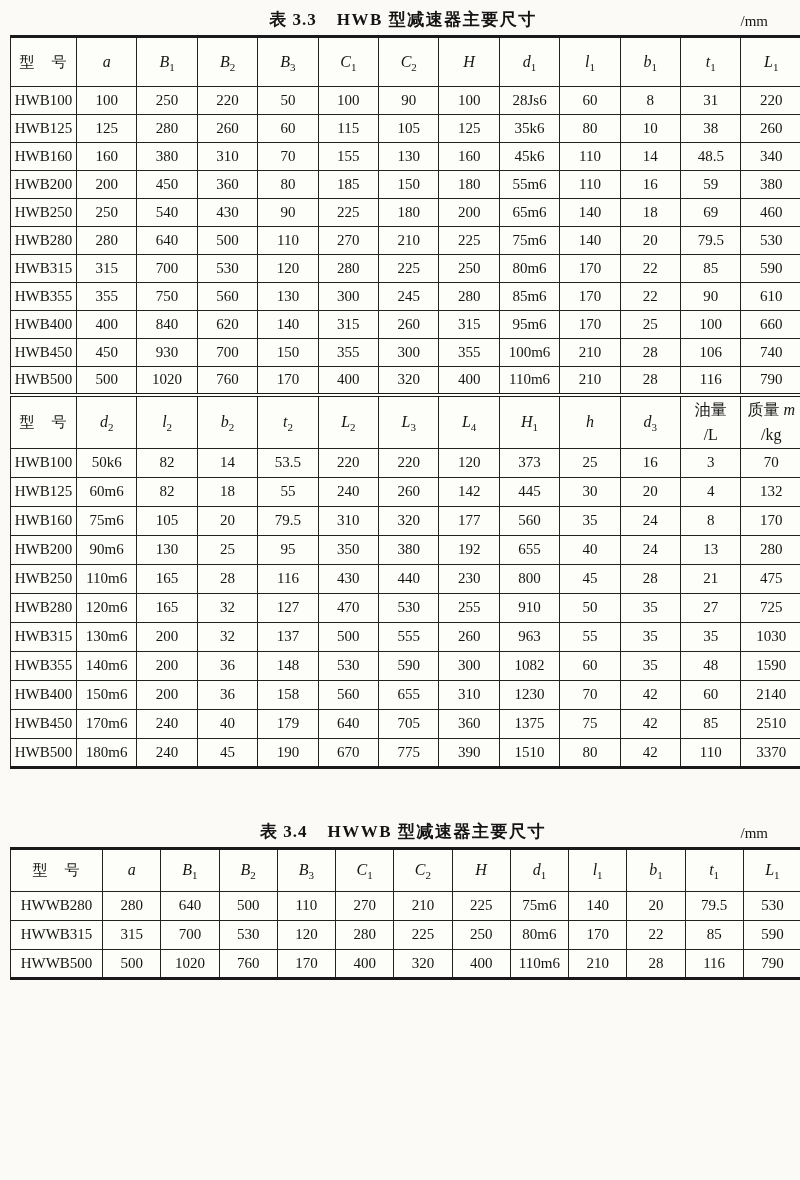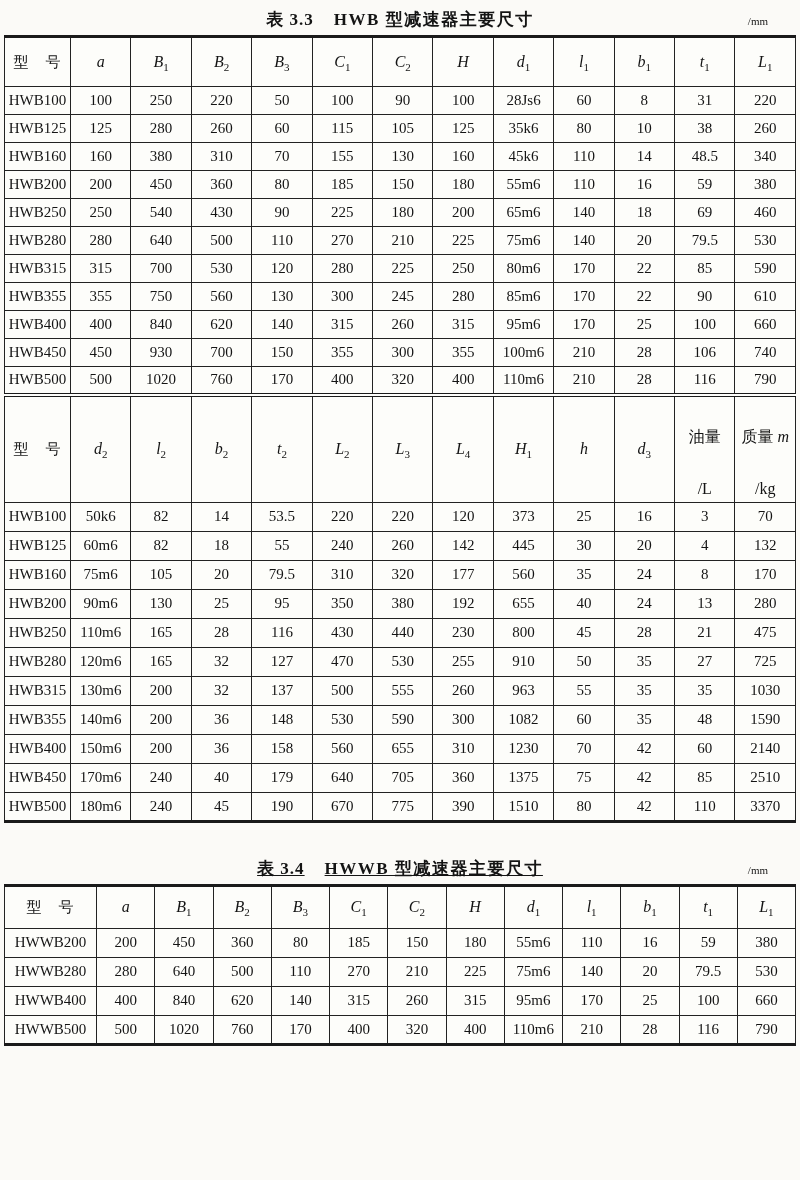--- a/index.html
+++ b/index.html
@@ -4,38 +4,38 @@
 <style>
   * { box-sizing: border-box; }
   html, body { margin: 0; padding: 0; }
   body {
     width: 800px; height: 1180px;
     background: #fbfaf7;
     color: #141414;
     font-family: "Liberation Serif", "DejaVu Serif", serif;
     overflow: hidden;
   }
-  .page { padding: 8px 4px 0 4px; }
+  .page { padding: 8px 4px 0 10px; }
 
   .caption {
     position: relative;
     text-align: center;
     font-size: 17px;
     font-weight: bold;
     line-height: 24px;
     height: 24px;
     margin-bottom: 3px;
   }
   .caption .cap-label { margin-right: 20px; letter-spacing: 1px; }
   .caption .cap-title { letter-spacing: 1.5px; }
   .caption .unit {
     position: absolute; right: 28px; top: 1px;
-    font-weight: normal; font-size: 11px; letter-spacing: 0;
+    font-weight: normal; font-size: 15px; letter-spacing: 0;
   }
-  .caption2 { margin-top: 34px; text-decoration: underline; }
+  .caption2 { margin-top: 51px; }
 
   table.dim {
     border-collapse: collapse;
     table-layout: fixed;
     width: 792px;
     background: #fdfdfa;
     border-top: 3px solid #1a1a1a;
     border-bottom: 3px solid #1a1a1a;
     border-radius: 14px;
   }
@@ -54,21 +54,21 @@
   sub { font-size: 11px; line-height: 0; }
 
   .t33 thead.h1 th { height: 50px; }
   .t33 tbody.b1 td { height: 28px; }
   .t33 thead.h2 th { height: 53px; border-top: 4px double #1a1a1a; }
   .t33 tbody.b2 td { height: 29px; }
   .t34 thead th { height: 43px; }
   .t34 tbody td { height: 29px; }
 
   th.two-line { font-size: 14px; }
-  th.two-line div { line-height: 1.6; margin-top: 27px; }
+  th.two-line div { line-height: 1.6; }
 </style>
 </head>
 <body>
 
 <div class="page">
 
   <div class="caption">
     <span class="cap-label">表 3.3</span><span class="cap-title">HWB 型减速器主要尺寸</span>
     <span class="unit">/mm</span>
   </div>
@@ -498,63 +498,48 @@
           <th><i>H</i></th>
           <th><i>d</i><sub>1</sub></th>
           <th><i>l</i><sub>1</sub></th>
           <th><i>b</i><sub>1</sub></th>
           <th><i>t</i><sub>1</sub></th>
           <th><i>L</i><sub>1</sub></th>
         </tr>
     </thead>
     <tbody id="t34-b">
         <tr>
-          <td>HWWB200</td>
-          <td>200</td>
-          <td>450</td>
-          <td>360</td>
-          <td>80</td>
-          <td>185</td>
-          <td>150</td>
-          <td>180</td>
-          <td>55m6</td>
-          <td>110</td>
-          <td>16</td>
-          <td>59</td>
-          <td>380</td>
-        </tr>
-        <tr>
           <td>HWWB280</td>
           <td>280</td>
           <td>640</td>
           <td>500</td>
           <td>110</td>
           <td>270</td>
           <td>210</td>
           <td>225</td>
           <td>75m6</td>
           <td>140</td>
           <td>20</td>
           <td>79.5</td>
           <td>530</td>
         </tr>
         <tr>
-          <td>HWWB400</td>
-          <td>400</td>
-          <td>840</td>
-          <td>620</td>
-          <td>140</td>
+          <td>HWWB315</td>
           <td>315</td>
-          <td>260</td>
-          <td>315</td>
-          <td>95m6</td>
-          <td>170</td>
-          <td>25</td>
-          <td>100</td>
-          <td>660</td>
+          <td>700</td>
+          <td>530</td>
+          <td>120</td>
+          <td>280</td>
+          <td>225</td>
+          <td>250</td>
+          <td>80m6</td>
+          <td>170</td>
+          <td>22</td>
+          <td>85</td>
+          <td>590</td>
         </tr>
         <tr>
           <td>HWWB500</td>
           <td>500</td>
           <td>1020</td>
           <td>760</td>
           <td>170</td>
           <td>400</td>
           <td>320</td>
           <td>400</td>

